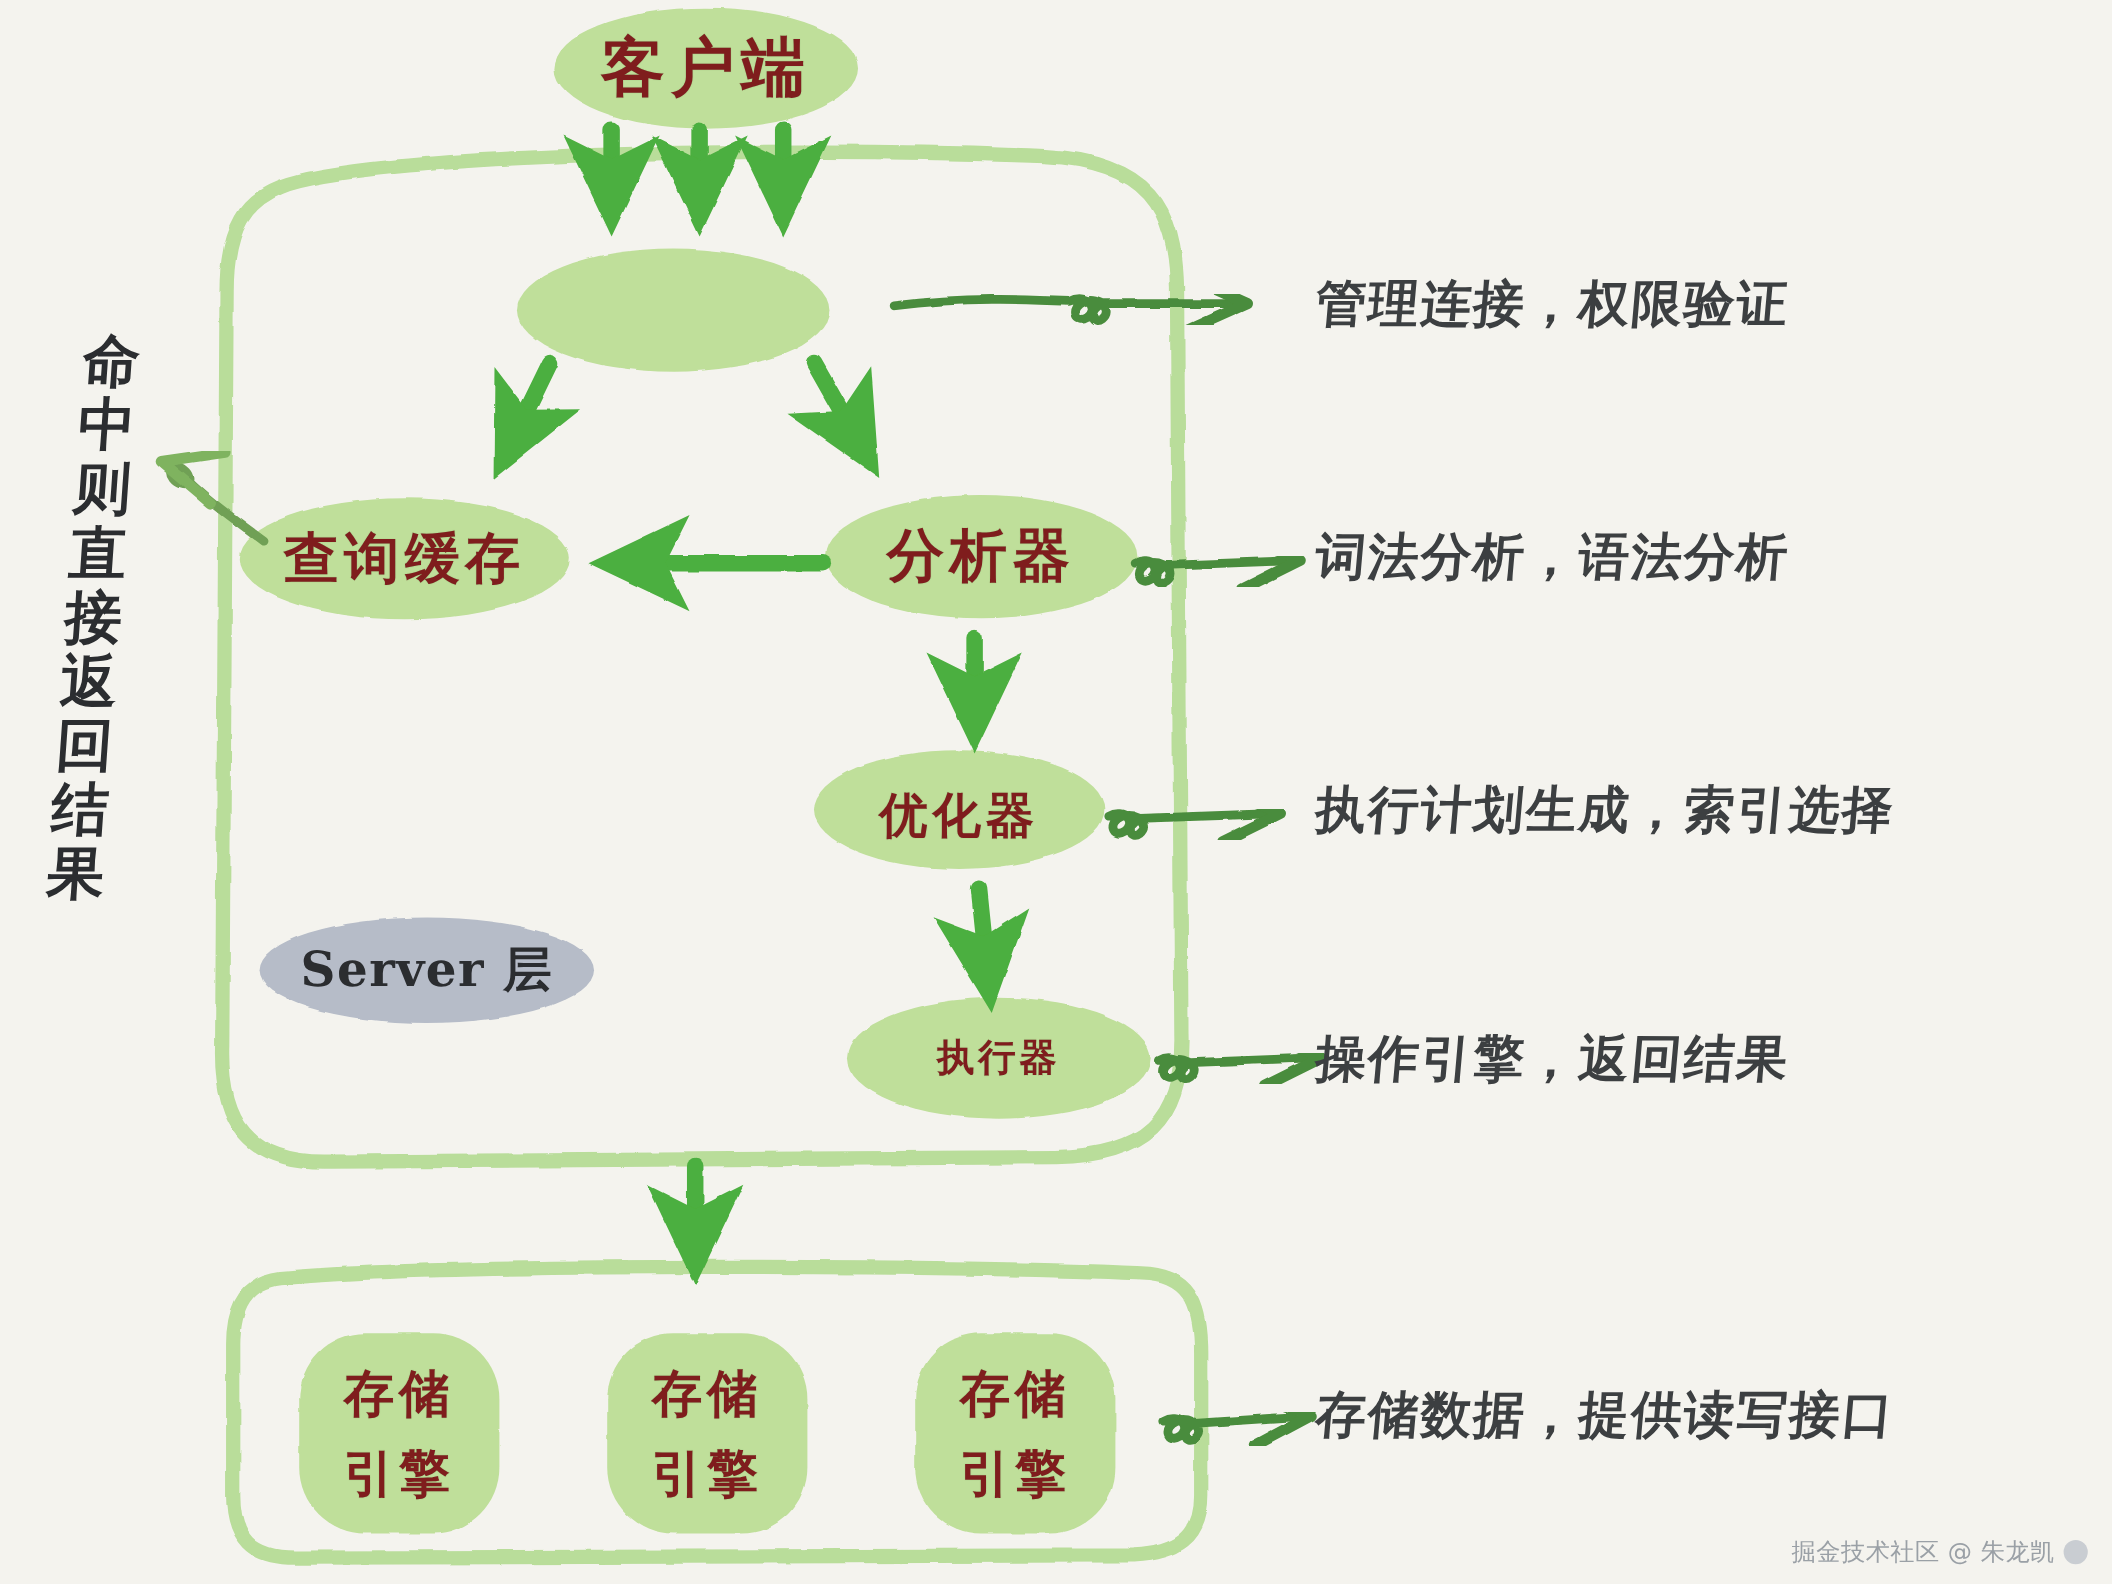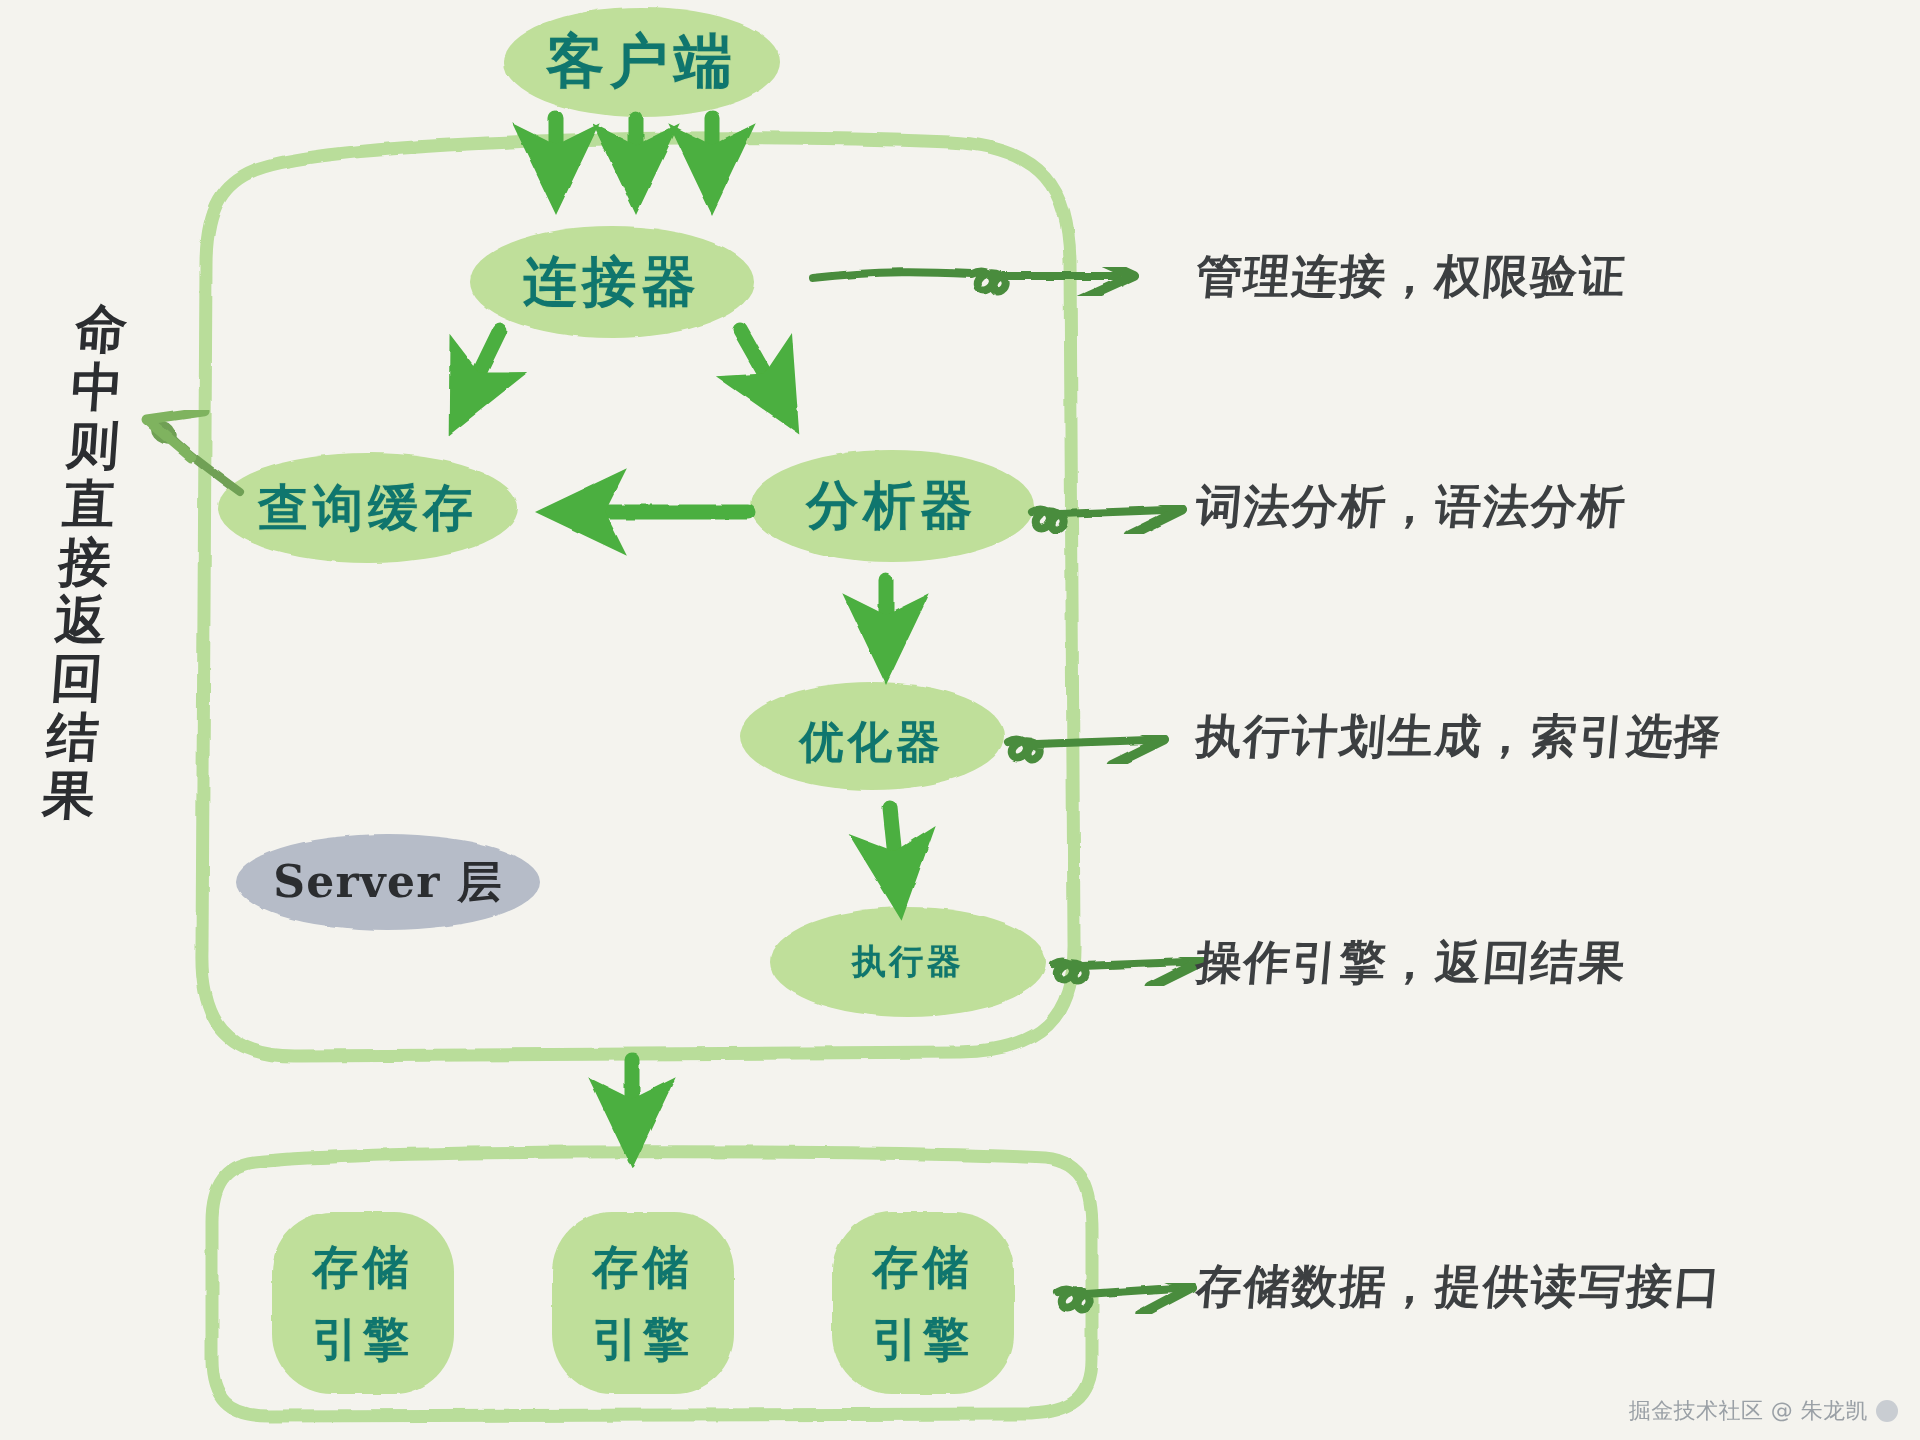--- a/index.html
+++ b/index.html
@@ -8,21 +8,21 @@
     background:#f4f3ee;
     font-family:"DejaVu Sans", sans-serif;
     overflow:hidden;
     position:relative;
   }
   #stage{position:absolute;inset:0;}
   svg#canvas{position:absolute;left:0;top:0;width:1920px;height:1440px;}
 
   .node-label{
     position:absolute;
-    color:#0f766e;
+    color:#7f1d1d;
     font-family:"DejaVu Sans", sans-serif;
     font-weight:700;
     letter-spacing:.10em;
     white-space:nowrap;
     pointer-events:none;
     text-shadow:0 0 1px rgba(47,107,58,.35);
   }
   .ann{
     position:absolute;
     color:#3c3f41;
@@ -162,21 +162,20 @@
       <path d="M1058,1292 C1072,1284 1084,1298 1072,1306 C1062,1312 1056,1298 1070,1292
                C1084,1288 1096,1300 1086,1308 C1078,1314 1072,1300 1086,1294 L1176,1288" marker-end="url(#arrowDark)" filter="url(#rough2)"></path>
 
       <path d="M240,492 C210,470 180,448 164,430
                C152,420 152,436 164,440 C176,444 176,428 162,424" stroke="#6fa054" marker-end="url(#arrowPale)" filter="url(#rough2)"></path>
     </g>
   </svg>
 
   <div class="node-label" style="left:642px;top:62px;font-size:58px;transform:translate(-50%,-50%);">客户端</div>
 
-  <div class="node-label" style="left:612px;top:282px;font-size:54px;transform:translate(-50%,-50%);">连接器</div>
 
   <div class="node-label" style="left:368px;top:508px;font-size:50px;transform:translate(-50%,-50%);">查询缓存</div>
 
   <div class="node-label" style="left:892px;top:506px;font-size:52px;transform:translate(-50%,-50%);">分析器</div>
 
   <div class="node-label" style="left:872px;top:742px;font-size:44px;transform:translate(-50%,-50%);">优化器</div>
 
   <div class="node-label" style="left:908px;top:962px;font-size:34px;transform:translate(-50%,-50%);">执行器</div>
 
   <div class="node-label" style="left:363px;top:1268px;font-size:46px;transform:translate(-50%,-50%);">存储</div>

